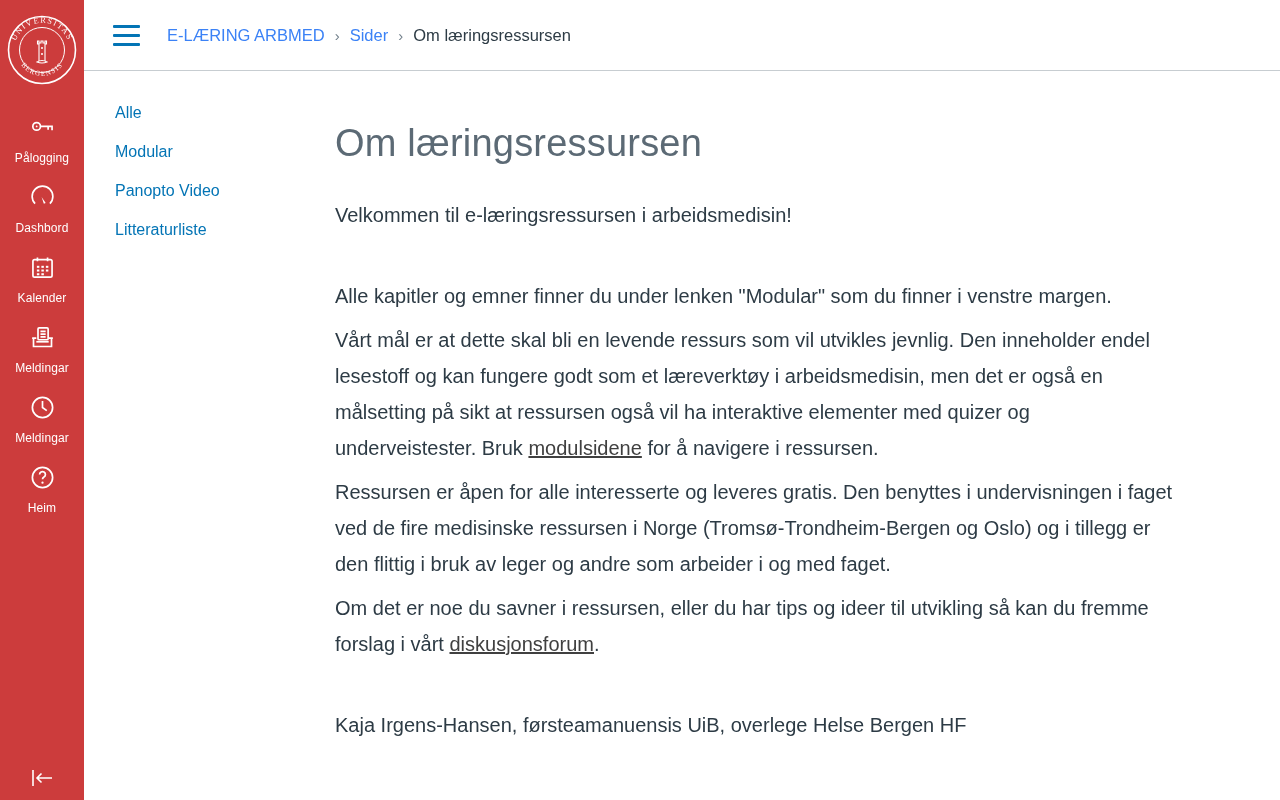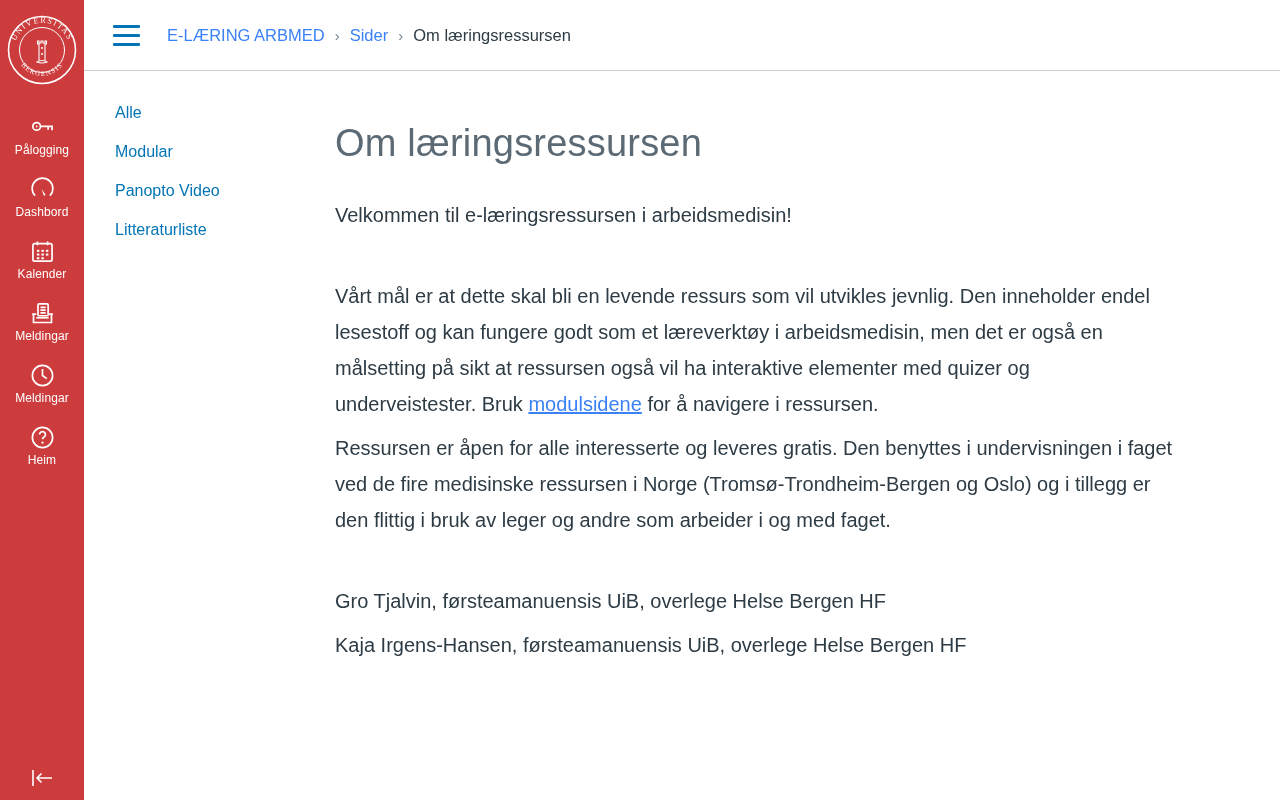--- a/index.html
+++ b/index.html
@@ -17,21 +17,21 @@
     background: #CC3C3C; color: #fff;
     display: flex; flex-direction: column; align-items: center;
   }
   .logo-wrap { margin-top: 14px; width: 72px; height: 72px; }
   .side-nav { margin-top: 28px; display: flex; flex-direction: column; gap: 19px; }
   .side-item {
     display: flex; flex-direction: column; align-items: center;
     cursor: pointer; color: #fff; text-decoration: none;
   }
   .side-item .ico { width: 27px; height: 27px; display: block; }
-  .side-item .lbl { font-size: 12px; margin-top: 2px; letter-spacing: 0.1px; }
+  .side-item .lbl { font-size: 12px; margin-top: 10px; letter-spacing: 0.1px; }
   .collapse-btn {
     position: absolute; bottom: 8px; left: 50%; transform: translateX(-50%);
     width: 30px; height: 28px; cursor: pointer;
   }
 
   
   .main { margin-left: 84px; }
   .topbar {
     height: 71px; border-bottom: 1px solid #C7CDD1;
     display: flex; align-items: center; padding-left: 29px;
@@ -50,21 +50,21 @@
     display: block; color: #0374B5; text-decoration: none; font-size: 16px;
     margin-bottom: 21px; cursor: pointer;
   }
   .content { width: 872px; padding: 50px 0 0 31px; flex: none; }
   .page-title {
     font-size: 38px; font-weight: 200; color: #5C6A75;
     margin: 0 0 30px 0; line-height: 1.2; letter-spacing: 0.2px;
   }
   .content p { font-size: 20px; line-height: 1.8; margin: 0 0 8px 0; color: #2D3B45; }
   .spacer { height: 29px; margin-bottom: 8px; }
-  .inline-link { color: #3b82f6; text-decoration: underline; cursor: pointer; }
+  .inline-link { color: #404040; text-decoration: underline; cursor: pointer; }
 </style>
 </head>
 <body>
 
 <div class="sidebar">
 
   <div class="logo-wrap">
     <svg viewBox="0 0 72 72" width="72" height="72">
       <circle cx="36" cy="36" r="33.5" fill="none" stroke="#ffffff" stroke-width="1.6"></circle>
       <circle cx="36" cy="36" r="22.5" fill="none" stroke="#ffffff" stroke-width="1"></circle>
@@ -188,27 +188,28 @@
       <a>Panopto Video</a>
       <a>Litteraturliste</a>
     </nav>
 
     <main class="content">
       <h1 class="page-title">Om læringsressursen</h1>
 
       <p>Velkommen til e-læringsressursen i arbeidsmedisin!</p>
       <div class="spacer"></div>
 
+      <p>Alle kapitler og emner finner du under lenken "Modular" som du finner i venstre margen.</p>
 
       <p><span>Vårt mål er at dette skal bli en levende ressurs som vil utvikles jevnlig. Den inneholder endel lesestoff og kan fungere godt som et læreverktøy i arbeidsmedisin, men det er også en målsetting på sikt at ressursen også vil ha interaktive elementer med quizer og underveistester. Bruk </span><a class="inline-link">modulsidene</a><span> for å navigere i ressursen.</span></p>
 
       <p>Ressursen er åpen for alle interesserte og leveres gratis. Den benyttes i undervisningen i faget ved de fire medisinske ressursen i Norge (Tromsø-Trondheim-Bergen og Oslo) og i tillegg er den flittig i bruk av leger og andre som arbeider i og med faget.</p>
 
+      <p><span>Om det er noe du savner i ressursen, eller du har tips og ideer til utvikling så kan du fremme forslag i vårt </span><a class="inline-link">diskusjonsforum</a><span>.</span></p>
 
       <div class="spacer"></div>
 
-      <p>Gro Tjalvin, førsteamanuensis UiB, overlege Helse Bergen HF</p>
       <p>Kaja Irgens-Hansen, førsteamanuensis UiB, overlege Helse Bergen HF</p>
 
     </main>
 
   </div>
 </div>
 
 </body></html>

